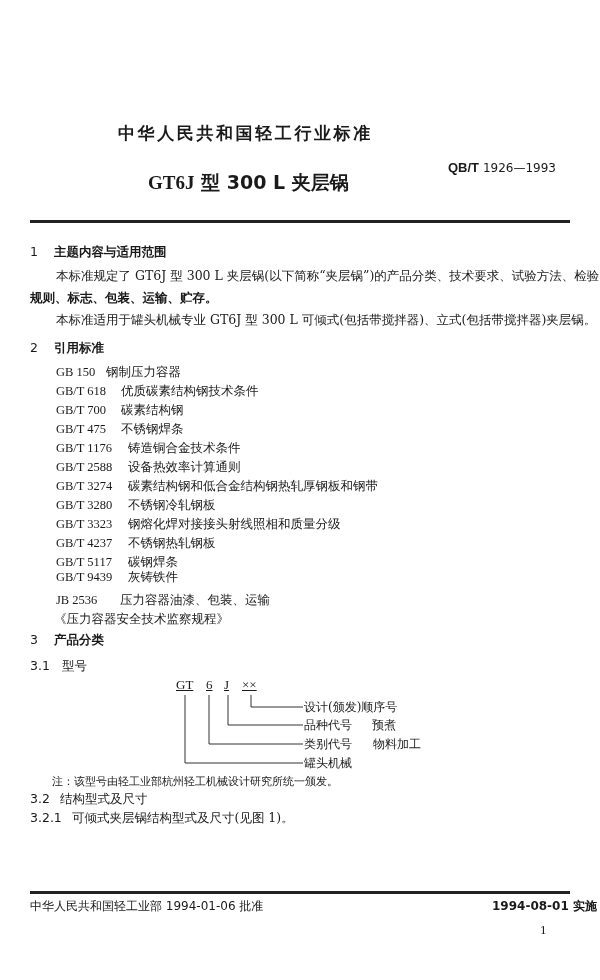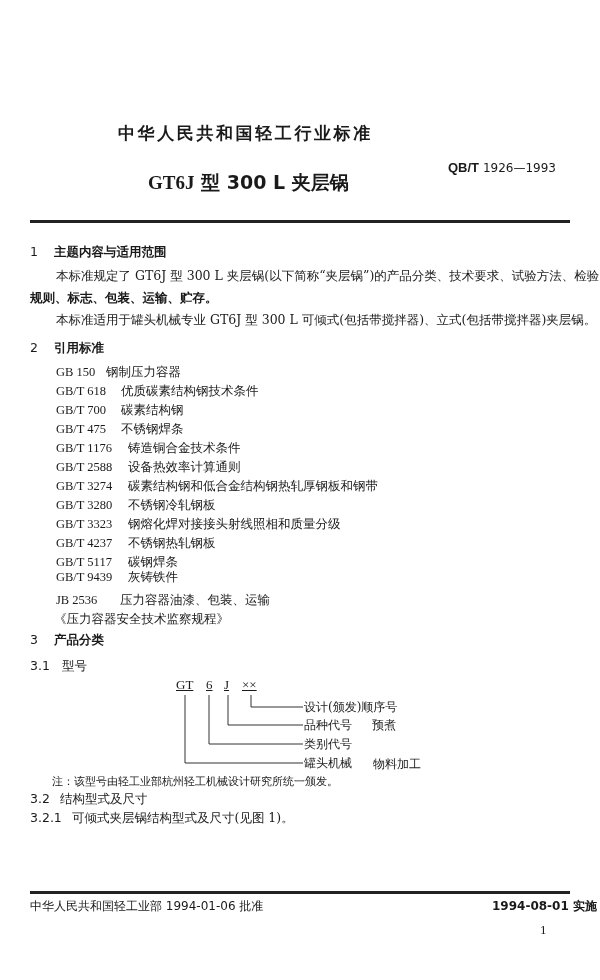--- a/index.html
+++ b/index.html
@@ -100,21 +100,21 @@
       <polyline points="228,695 228,725 303,725"></polyline>
       <polyline points="209,695 209,744 303,744"></polyline>
       <polyline points="185,695 185,763 303,763"></polyline>
     </g>
   </svg>
 
   <span class="abs diag-label" style="left:304px; top:699px;">设计(颁发)顺序号</span>
   <span class="abs diag-label" style="left:304px; top:717px;">品种代号</span>
   <span class="abs diag-label" style="left:372px; top:717px;">预煮</span>
   <span class="abs diag-label" style="left:304px; top:736px;">类别代号</span>
-  <span class="abs diag-label" style="left:373px; top:736px;margin-top:20px;">物料加工</span>
+  <span class="abs diag-label" style="left:373px; top:736px;">物料加工</span>
   <span class="abs diag-label" style="left:304px; top:755px;">罐头机械</span>
 </div>
 
 <div class="abs note">注：该型号由轻工业部杭州轻工机械设计研究所统一颁发。</div>
 
 <div class="abs sub" style="left:30px; top:791px;">
   <span class="num sans" style="width:30px">3.2</span><span>结构型式及尺寸</span>
 </div>
 <div class="abs sub" style="left:30px; top:810px;">
   <span class="num sans" style="width:42px">3.2.1</span><span>可倾式夹层锅结构型式及尺寸(见图 1)。</span>

